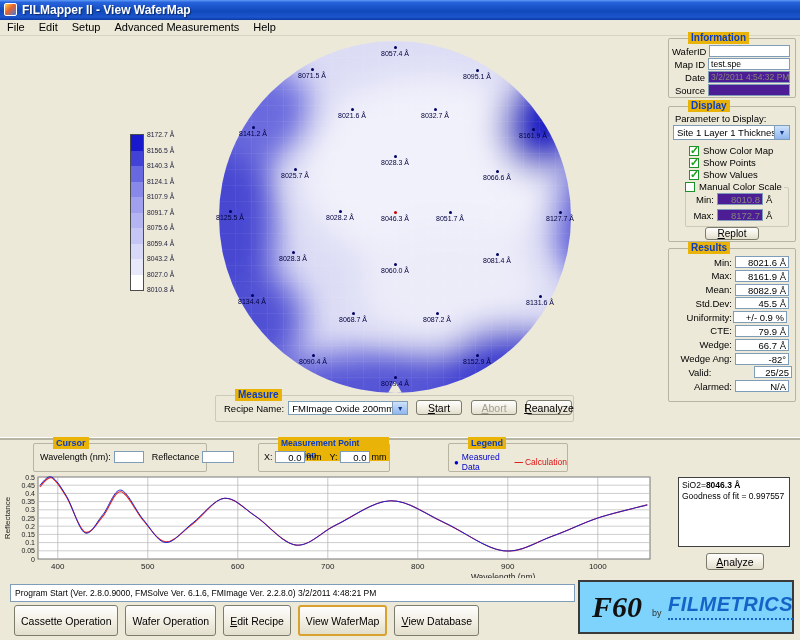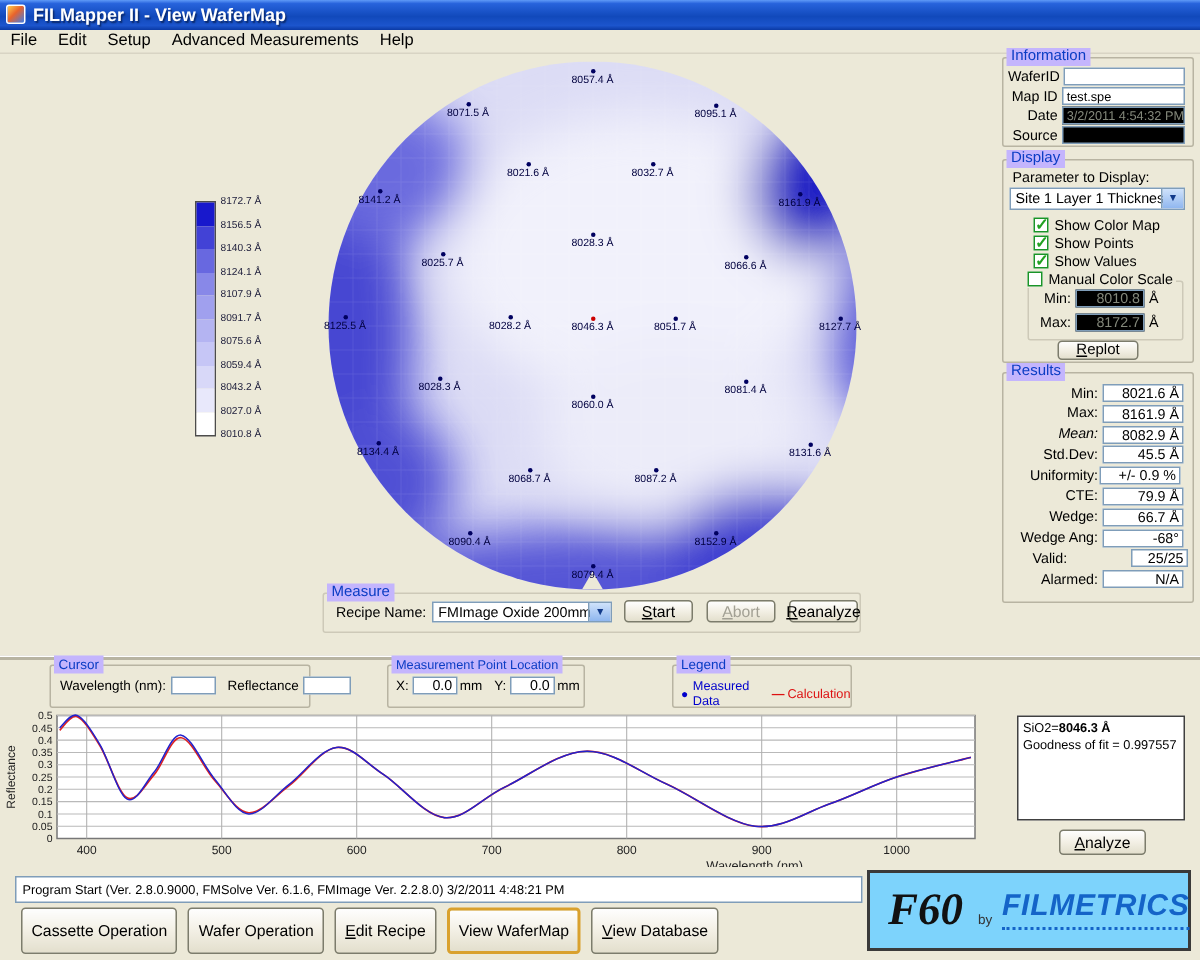--- a/index.html
+++ b/index.html
@@ -10,26 +10,26 @@
     background:linear-gradient(180deg,#5f9af7 0%,#2763dc 12%,#1149bb 55%,#1c55cd 85%,#0b3aa5 100%);
     color:#fff;font-weight:bold;font-size:12px;line-height:20px;text-shadow:1px 1px 1px #0a2a6e;}
   #title-icon{position:absolute;left:4px;top:3px;width:13px;height:13px;border-radius:2px;
     background:linear-gradient(135deg,#ffd24d 0%,#e8632c 45%,#3f7ee8 100%);border:1px solid #fff;box-sizing:border-box;}
   #title-text{position:absolute;left:22px;top:0;}
   #menubar{position:absolute;left:0;top:20px;width:800px;height:15px;background:#ece9d8;
     border-bottom:1px solid #d8d4c4;}
   .menu-item{display:inline-block;padding:1px 7px 0 7px;height:14px;cursor:default;}
   
   .group{position:absolute;border:1px solid #b8b4a2;border-radius:2px;}
-  .group-title{position:absolute;top:-7px;left:2px;background:#c4b5fd;padding:0 3px;
-    color:#0a3cc4;font-weight:normal;font-size:10px;line-height:12px;}
+  .group-title{position:absolute;top:-7px;left:19px;background:#eab308;padding:0 3px;
+    color:#0a3cc4;font-weight:bold;font-size:10px;line-height:12px;}
   
   .field{background:#fff;border:1px solid #7f9db9;font-size:9.5px;line-height:11px;
     padding:0 2px;overflow:hidden;white-space:nowrap;box-sizing:border-box;}
-  .field.disabled{background:#000000;color:#84887b;}
+  .field.disabled{background:#4c1d95;color:#84887b;}
   .field.right{text-align:right;}
   .btn{background:linear-gradient(180deg,#fefefe,#f4f1e7 45%,#e3dfcd);border:1px solid #7c7c6c;
     border-radius:3px;font-size:10.5px;text-align:center;cursor:default;box-sizing:border-box;
     display:flex;align-items:center;justify-content:center;font-family:"Liberation Sans",sans-serif;}
   .btn.disabled{color:#a2a094;}
   .btn.gold{border:2px solid #d9a12e;}
   .select{background:#fff;border:1px solid #7f9db9;position:relative;font-size:9.5px;
     line-height:13px;padding:0 16px 0 3px;white-space:nowrap;overflow:hidden;box-sizing:border-box;}
   .select .arrow{position:absolute;right:0;top:0;bottom:0;width:14px;
     background:linear-gradient(180deg,#cfe2fb,#8fb6ef);border-left:1px solid #7f9db9;
@@ -263,42 +263,42 @@
     <div id="results-rows" style="position:absolute;left:3px;top:7px;width:120px;">
         <div class="row" style="margin-bottom: 1.8px;">
           <span class="flabel" style="width: 60px;">Min:</span>
           <div class="field right" style="width: 54px; height: 12px; margin-left: 3px;">8021.6 Å</div>
         </div>
         <div class="row" style="margin-bottom: 1.8px;">
           <span class="flabel" style="width: 60px;">Max:</span>
           <div class="field right" style="width: 54px; height: 12px; margin-left: 3px;">8161.9 Å</div>
         </div>
         <div class="row" style="margin-bottom: 1.8px;">
-          <span class="flabel" style="width: 60px; font-style: italic;">Mean:</span>
+          <span class="flabel" style="width: 60px;">Mean:</span>
           <div class="field right" style="width: 54px; height: 12px; margin-left: 3px;">8082.9 Å</div>
         </div>
         <div class="row" style="margin-bottom: 1.8px;">
           <span class="flabel" style="width: 60px;">Std.Dev:</span>
           <div class="field right" style="width: 54px; height: 12px; margin-left: 3px;">45.5 Å</div>
         </div>
         <div class="row" style="margin-bottom: 1.8px;">
           <span class="flabel" style="width: 60px;">Uniformity:</span>
           <div class="field right" style="width: 54px; height: 12px; margin-left: 1px;">+/- 0.9 %</div>
         </div>
         <div class="row" style="margin-bottom: 1.8px;">
           <span class="flabel" style="width: 60px;">CTE:</span>
           <div class="field right" style="width: 54px; height: 12px; margin-left: 3px;">79.9 Å</div>
         </div>
         <div class="row" style="margin-bottom: 1.8px;">
           <span class="flabel" style="width: 60px;">Wedge:</span>
           <div class="field right" style="width: 54px; height: 12px; margin-left: 3px;">66.7 Å</div>
         </div>
         <div class="row" style="margin-bottom: 1.8px;">
           <span class="flabel" style="width: 60px;">Wedge Ang:</span>
-          <div class="field right" style="width: 54px; height: 12px; margin-left: 3px;">-68°</div>
+          <div class="field right" style="width: 54px; height: 12px; margin-left: 3px;">-82°</div>
         </div>
         <div class="row" style="margin-bottom: 1.8px; gap: 40px;">
           <span class="flabel" style="width: 60px;">Valid:</span>
           <div class="field right" style="width: 54px; height: 12px; margin-left: 3px;">25/25</div>
         </div>
         <div class="row" style="margin-bottom: 1.8px;">
           <span class="flabel" style="width: 60px;">Alarmed:</span>
           <div class="field right" style="width: 54px; height: 12px; margin-left: 3px;">N/A</div>
         </div>
       </div>

